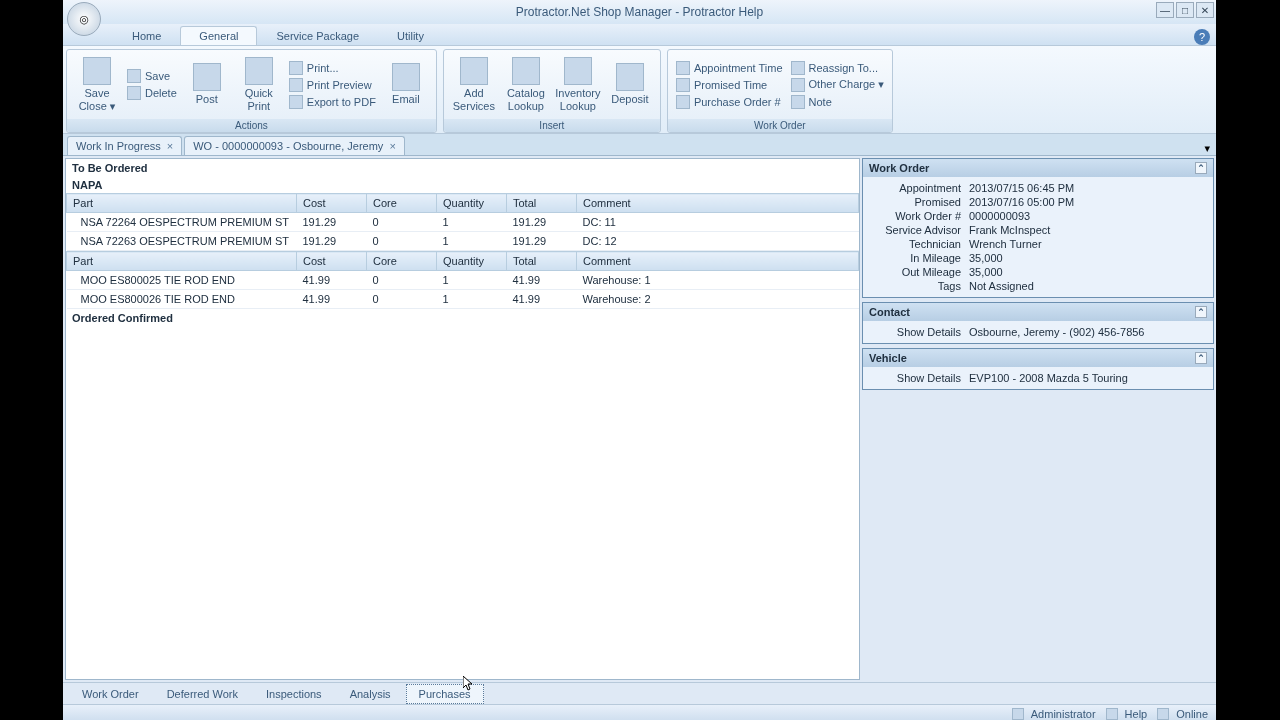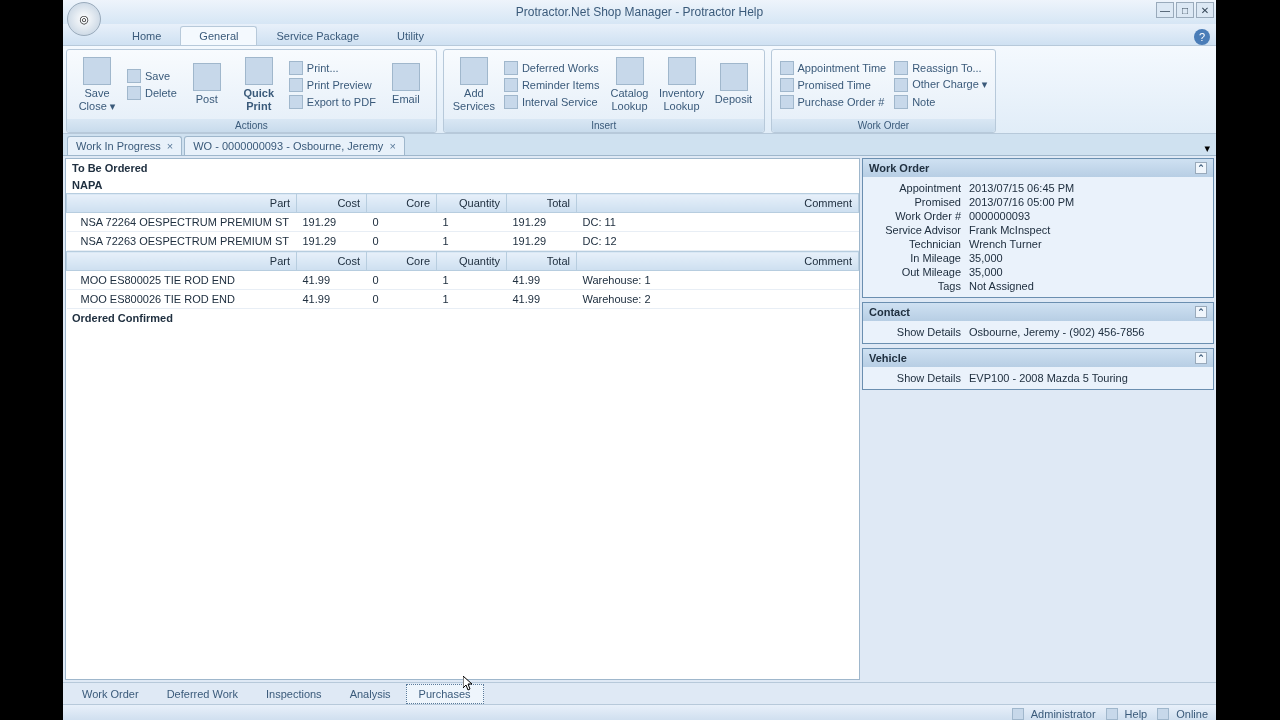--- a/index.html
+++ b/index.html
@@ -24,21 +24,21 @@
 .ritem .ico { width:14px; height:14px; background:#c7d8ea; border:1px solid #a0b7cc;}
 .doc-tabs { height:22px; background:#cfe1f0; display:flex; align-items:flex-end; padding-left:4px; border-bottom:1px solid #9fb7cc;}
 .doc-tab { display:flex; align-items:center; gap:6px; padding:3px 8px; background:#e8f1fa; border:1px solid #9fb7cc; border-bottom:none; margin-right:2px; border-radius:3px 3px 0 0; color:#3a5a7a;justify-content:space-between;}
 .doc-tab .close { color:#5a7a9a; cursor:pointer;}
 .workspace { display:flex; height: calc(100% - 24px - 22px - 88px - 22px - 22px - 16px); }
 .main-pane { flex:1; background:#fff; border:1px solid #9fb7cc; margin:2px; display:flex; flex-direction:column; overflow:hidden;}
 .side-pane { width:352px; margin:2px 2px 2px 0; display:flex; flex-direction:column; gap:4px;}
 .section-title { font-weight:bold; color:#203040; padding:3px 6px;}
 .sub-heading { font-weight:bold; color:#203040; padding:2px 6px;}
 .grid { width:100%; border-collapse:collapse;}
-.grid th { background:linear-gradient(#e7f0fa,#cddff0); text-align:right; padding:3px 6px; border:1px solid #b7cddf; font-weight:normal; color:#203040;}
+.grid th { background:linear-gradient(#e7f0fa,#cddff0); text-align:left; padding:3px 6px; border:1px solid #b7cddf; font-weight:normal; color:#203040;}
 .grid td { padding:3px 6px; border-bottom:1px solid #e8eef5; color:#203040;}
 .grid td:first-child { padding-left:14px; }
 .panel { border:1px solid #6b8fb0; background:#eaf2fb;}
 .panel-head { background:linear-gradient(#cfe1f2,#b7cee4); padding:3px 6px; font-weight:bold; color:#203040; display:flex; justify-content:space-between; align-items:center;}
 .panel-head .chev { color:#3a5a7a; font-size:9px; border:1px solid #9ab; width:12px; height:12px; display:flex; align-items:center; justify-content:center; background:#f0f6fc;}
 .panel-body { padding:4px 6px;}
 .kv-row { display:flex; padding:1px 0;}
 .kv-row .k { width:100px; text-align:right; color:#203040; padding-right:8px;}
 .kv-row .v { color:#203040;}
 .bottom-tabs { height:22px; display:flex; align-items:center; padding-left:6px; background:#dfe9f5; border-top:1px solid #b7c9da; gap:2px;}
@@ -90,21 +90,21 @@
               <div class="ico"></div>
               <span>Delete</span>
             </div>
           </div>
           <div class="rbtn-big">
             <div class="ico"></div>
             <span style="white-space: pre-line;">Post</span>
           </div>
           <div class="rbtn-big">
             <div class="ico"></div>
-            <span style="white-space: pre-line; font-weight: bold;">Quick
+            <span style="white-space: pre-line;">Quick
 Print</span>
           </div>
           <div class="rstack">
             <div class="ritem">
               <div class="ico"></div>
               <span>Print...</span>
             </div>
             <div class="ritem">
               <div class="ico"></div>
               <span>Print Preview</span>
@@ -120,34 +120,20 @@
           </div>
         </div>
         <div class="ribbon-group-label">Actions</div>
       </div>
       <div class="ribbon-group">
         <div class="ribbon-group-body">
           <div class="rbtn-big">
             <div class="ico"></div>
             <span style="white-space: pre-line;">Add
 Services</span>
-          </div>
-          <div class="rstack">
-            <div class="ritem">
-              <div class="ico"></div>
-              <span>Deferred Works</span>
-            </div>
-            <div class="ritem">
-              <div class="ico"></div>
-              <span>Reminder Items</span>
-            </div>
-            <div class="ritem">
-              <div class="ico"></div>
-              <span>Interval Service</span>
-            </div>
           </div>
           <div class="rbtn-big">
             <div class="ico"></div>
             <span style="white-space: pre-line;">Catalog
 Lookup</span>
           </div>
           <div class="rbtn-big">
             <div class="ico"></div>
             <span style="white-space: pre-line;">Inventory
 Lookup</span>

